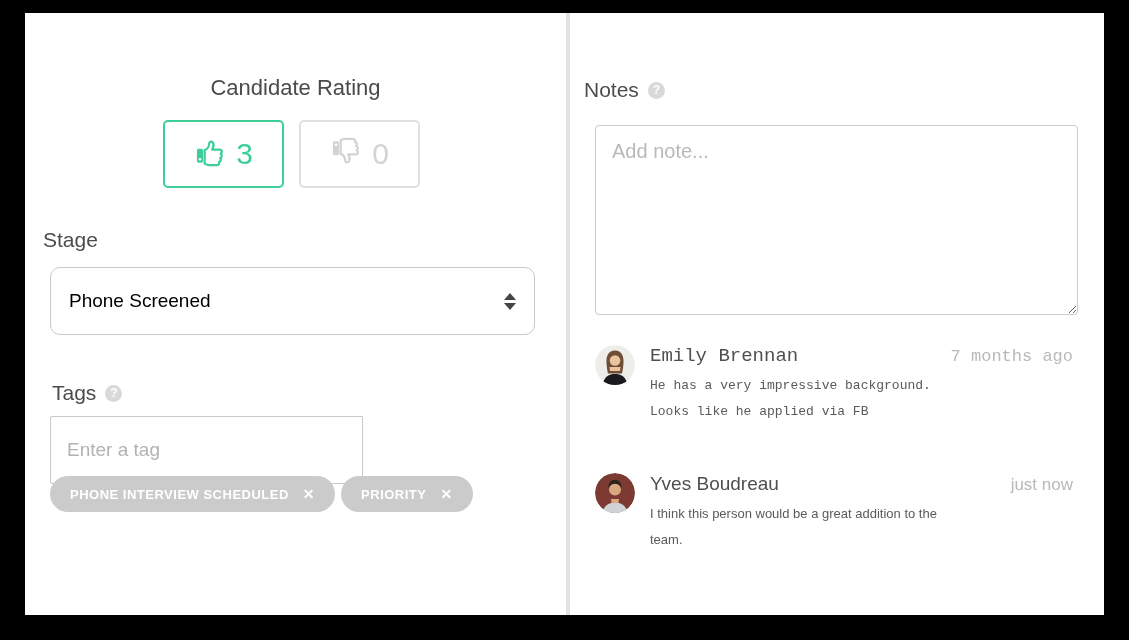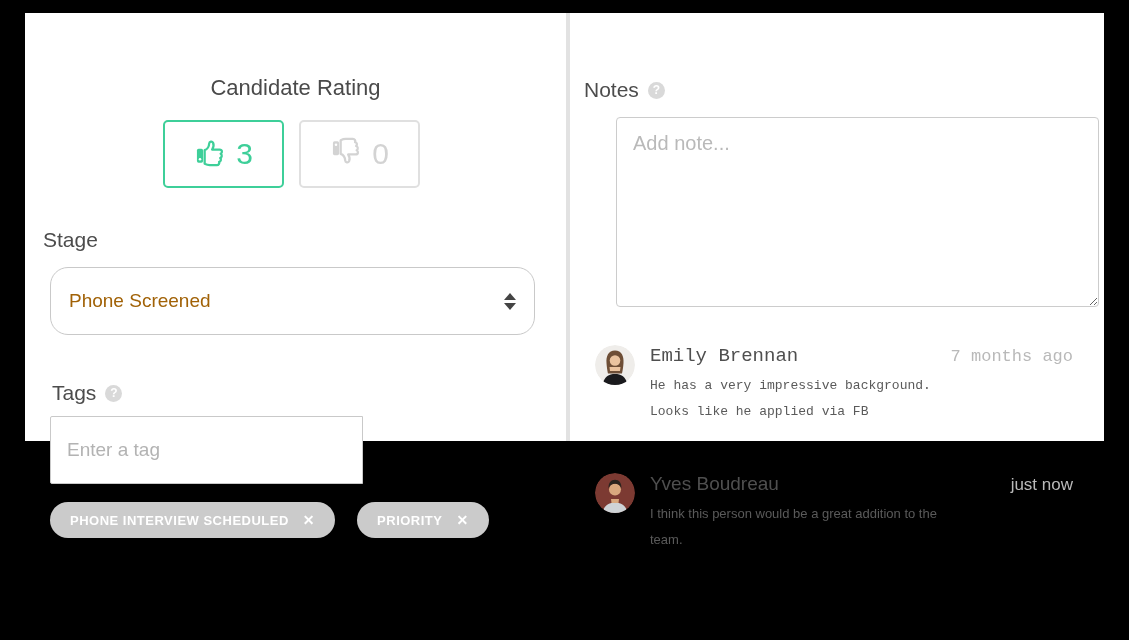--- a/index.html
+++ b/index.html
@@ -6,21 +6,21 @@
   html, body { width: 1129px; height: 640px; }
   body {
     background: #000;
     font-family: "Liberation Sans", sans-serif;
     position: relative;
     overflow: hidden;
   }
   .canvas {
     position: absolute;
     left: 25px; top: 13px;
-    width: 1079px; height: 428px;
+    width: 1079px; height: 602px;
     background: #fff;
   }
   .panel { position: absolute; top: 0; height: 100%; }
   .panel-left  { left: 0; width: 541px; }
   .divider     { position: absolute; left: 541px; top: 0; width: 4px; height: 100%; background: #e2e2e2; }
   .panel-right { left: 545px; width: 534px; }
 
   .section-label {
     font-size: 21px;
     color: #4c4c4c;
@@ -52,25 +52,25 @@
   }
   .rate-btn svg { width: 32px; height: 32px; }
   .rate-up   { border: 2px solid #3ecf99; color: #3ecf99; }
   .rate-down { border: 2px solid #e0e0e0; color: #d3d3d3; }
   .rate-count { font-size: 30px; line-height: 1; }
 
   .stage-label { position: absolute; top: 215px; left: 18px; justify-content: center; }
   .stage-select {
     position: absolute; top: 254px; left: 25px;
     width: 485px; height: 68px;
-    border: 1px solid #c9c9c9; border-radius: 18px;
+    border: 1px solid #c9c9c9; border-radius: 10px;
     background: #fff;
     display: flex; align-items: center;
     padding: 0 18px;
-    font-size: 19px; color: #a16207;
+    font-size: 19px; color: #000000;
     cursor: pointer;
   }
   .spinner {
     margin-left: auto;
     display: flex; flex-direction: column; gap: 3px; align-items: center;
   }
   .spinner .tri-up   { width: 0; height: 0; border-left: 6px solid transparent; border-right: 6px solid transparent; border-bottom: 7px solid #444; }
   .spinner .tri-down { width: 0; height: 0; border-left: 6px solid transparent; border-right: 6px solid transparent; border-top: 7px solid #444; }
 
   .tags-label { position: absolute; top: 368px; left: 27px; }
@@ -88,45 +88,44 @@
   .add-tag-btn {
     width: 159px; height: 68px;
     margin-left: -1px;
     border: 1px solid #c9c9c9;
     background: #f7f7f7;
     font-size: 19px; color: #555;
     font-family: "Liberation Sans", sans-serif;
     cursor: pointer;
     border-radius: 0 2px 2px 0;
   }
-  .pill-row { position: absolute; top: 489px; left: 25px; display: flex; gap: 22px; }
+  .pill-row { position: absolute; top: 463px; left: 25px; display: flex; gap: 6px; }
   .pill {
     height: 36px; border-radius: 18px;
     background: #cbcbcb; color: #fff;
     display: flex; align-items: center;
     padding: 0 20px;
     font-size: 13px; font-weight: bold; letter-spacing: 0.5px;
     white-space: nowrap;
   }
   .pill .close-icon {
     margin-left: 14px; font-size: 14px; font-weight: bold; cursor: pointer; line-height: 1;
   }
 
   
   .notes-label { position: absolute; top: 65px; left: 14px; }
   .note-textarea {
-    position: absolute; top: 104px; left: 25px;
+    position: absolute; top: 112px; left: 25px;
     width: 483px; height: 190px;
     border: 1px solid #ccc; border-radius: 4px;
     padding: 14px 16px;
     font-size: 20px; color: #737373;
     font-family: "Liberation Sans", sans-serif;
     resize: both;
     outline: none;
-    margin-left: 21px;
   }
   .note-textarea::placeholder { color: #b9b9b9; }
 
   .note { position: absolute; left: 25px; right: 31px; }
   .note-1 { top: 332px; font-family: Liberation Mono, monospace; }
   .note-2 { top: 460px; }
   .avatar {
     position: absolute; left: 0; top: 0;
     width: 40px; height: 40px; border-radius: 50%;
     overflow: hidden;

